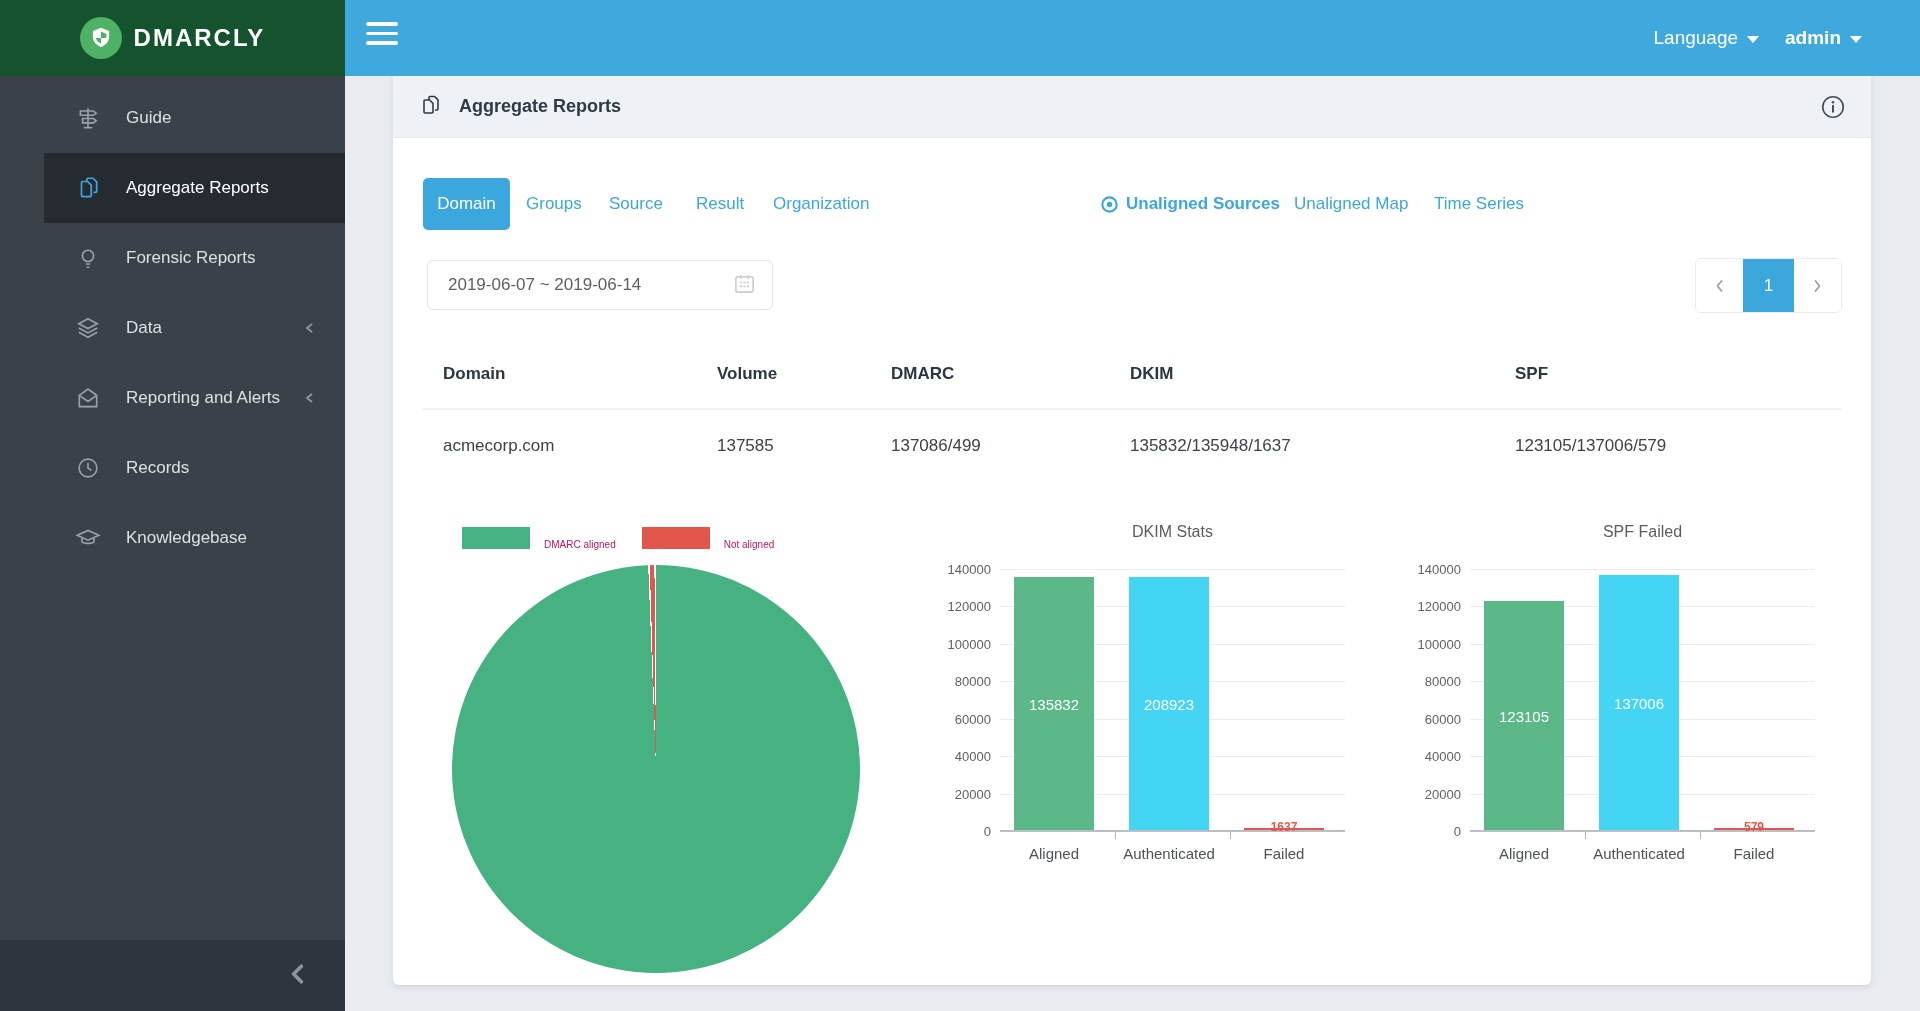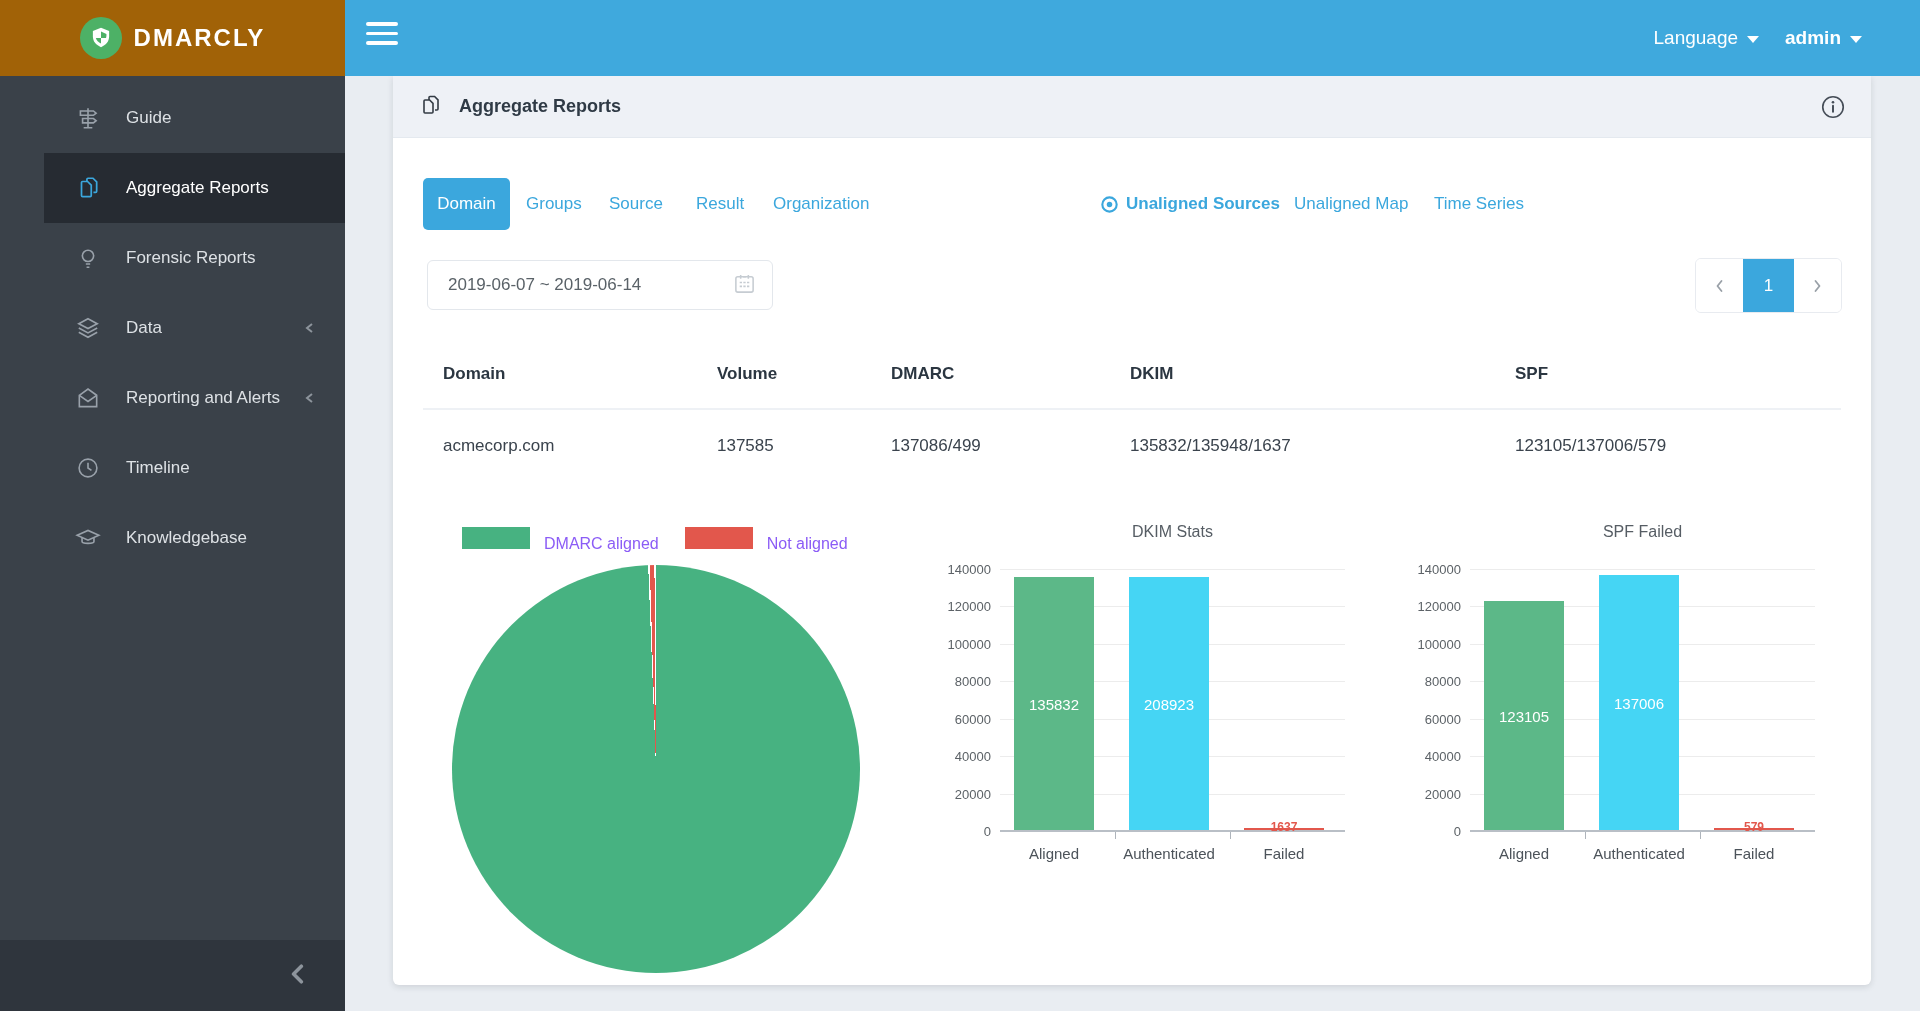--- a/index.html
+++ b/index.html
@@ -1,21 +1,21 @@
 <!DOCTYPE html>
 <html><head>
 <meta charset="utf-8">
 <style>
   * { margin:0; padding:0; box-sizing:border-box; }
   html,body { width:1920px; height:1011px; overflow:hidden;
     font-family:"Liberation Sans", sans-serif; background:#e9edf2; }
 
   
   .topbar { position:absolute; left:0; top:0; width:1920px; height:76px; background:#3fa9dd; z-index:30; }
-  .brand { position:absolute; left:0; top:0; width:345px; height:76px; background:#a16207;
+  .brand { position:absolute; left:0; top:0; width:345px; height:76px; background:#14532d;
     display:flex; align-items:center; justify-content:center; gap:12px; }
   .logo-circle { width:42px; height:42px; border-radius:50%; background:#4db166;
     display:flex; align-items:center; justify-content:center; }
   .brand-name { color:#fff; font-size:24px; font-weight:bold; letter-spacing:2px; }
   .hamburger { position:absolute; left:366px; top:22px; width:34px; height:32px; cursor:pointer; }
   .hamburger span { display:block; width:32px; height:3.5px; background:#fff; border-radius:2px; margin-bottom:6px; }
   .topbar-right { position:absolute; right:58px; top:0; height:76px; display:flex; align-items:center; gap:26px; }
   .tb-item { display:flex; align-items:center; gap:9px; color:#fff; font-size:19px; cursor:pointer;text-align:center; }
   .tb-item.bold { font-weight:bold; }
   .caret { width:0; height:0; border-left:6px solid transparent; border-right:6px solid transparent;
@@ -62,21 +62,21 @@
   .tbl { position:absolute; left:50px; top:0; width:1378px; }
   .tbl-cell { position:absolute; white-space:nowrap; font-size:17px; }
   .tbl-head { top:226px; font-weight:bold; color:#2b3641; }
   .tbl-data { top:298px; color:#3a434d; }
   .c0{left:0;} .c1{left:274px;} .c2{left:448px;} .c3{left:687px;} .c4{left:1072px;}
   .tbl-divider { position:absolute; left:30px; right:30px; top:270px; height:2px; background:#eef1f5; }
 
   
   .legend { position:absolute; left:69px; top:388px; height:24px; display:flex; align-items:center; }
   .legend .swatch { width:68px; height:22px; }
-  .legend .lg-label { font-size:16px; color:#8b5cf6; margin:12px 26px 0 14px; }
+  .legend .lg-label { font-size:10px; color:#be185d; margin:12px 26px 0 14px; }
   .pie { position:absolute; left:59px; top:427px; width:408px; height:408px; border-radius:50%; }
 
   
   .barchart { position:absolute; top:385px; width:410px; height:360px; }
   .bc-title { position:absolute; left:60px; top:0; width:345px; text-align:center;
     font-size:16px; color:#565d64; }
   .bc-plot { position:absolute; left:60px; top:46px; width:345px; height:262px; }
   .bc-grid { position:absolute; left:0; width:100%; height:1px; background:#ececec; }
   .bc-grid.zero { height:2px; background:#b9bfc6; z-index:3; }
   .bc-tick { position:absolute; right:calc(100% + 9px); transform:translateY(-50%);
@@ -183,21 +183,21 @@
       </span>
     </div>
 
     <div class="side-item">
       <span class="s-icon">
         <svg width="26" height="26" viewBox="0 0 24 24" fill="none" stroke="#99a1aa" stroke-width="1.5">
             <circle cx="12" cy="12" r="8.2"></circle>
             <path d="M12 7.2V12l3.2 2.2"></path>
           </svg>
       </span>
-      <span class="s-label">Timeline</span>
+      <span class="s-label">Records</span>
     </div>
 
     <div class="side-item">
       <span class="s-icon">
         <svg width="26" height="26" viewBox="0 0 24 24" fill="none" stroke="#99a1aa" stroke-width="1.5">
             <path d="M2 9.5L12 5l10 4.5L12 14z"></path>
             <path d="M6.5 11.6v3.6c0 1 2.5 1.8 5.5 1.8s5.5-.8 5.5-1.8v-3.6"></path>
           </svg>
       </span>
       <span class="s-label">Knowledgebase</span>

